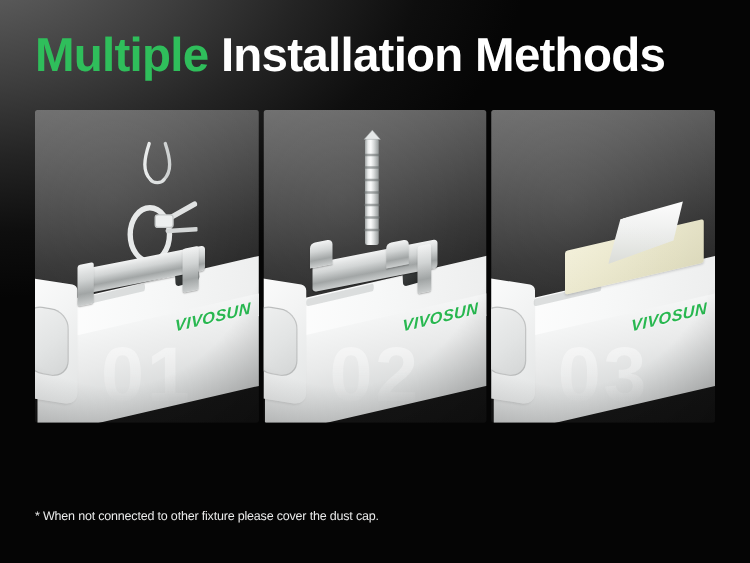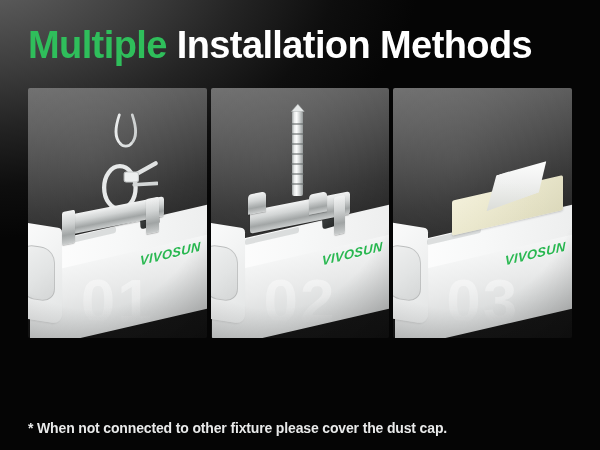--- a/index.html
+++ b/index.html
@@ -210,24 +210,24 @@
     font-weight:bold;
     letter-spacing:-0.1px;
     white-space:nowrap;
     background:linear-gradient(100deg, #19c96e 0%, #27d17a 30%, #3ad96f 60%, #3ae05f 100%);
     box-shadow:0 1px 3px rgba(0,0,0,0.45);
   }
 
   
   .footnote {
     position:absolute;
-    left:28px; top:420px;
+    left:28px; top:408px;
     width:544px;
-    font-size:14px;
-    font-weight:bold;
+    font-size:10px;
+    font-weight:normal;
     color:#e9eaea;
     letter-spacing:-0.15px;
     white-space:nowrap;
   }
 </style>
 </head>
 <body>
 
 <div id="stage">
 

